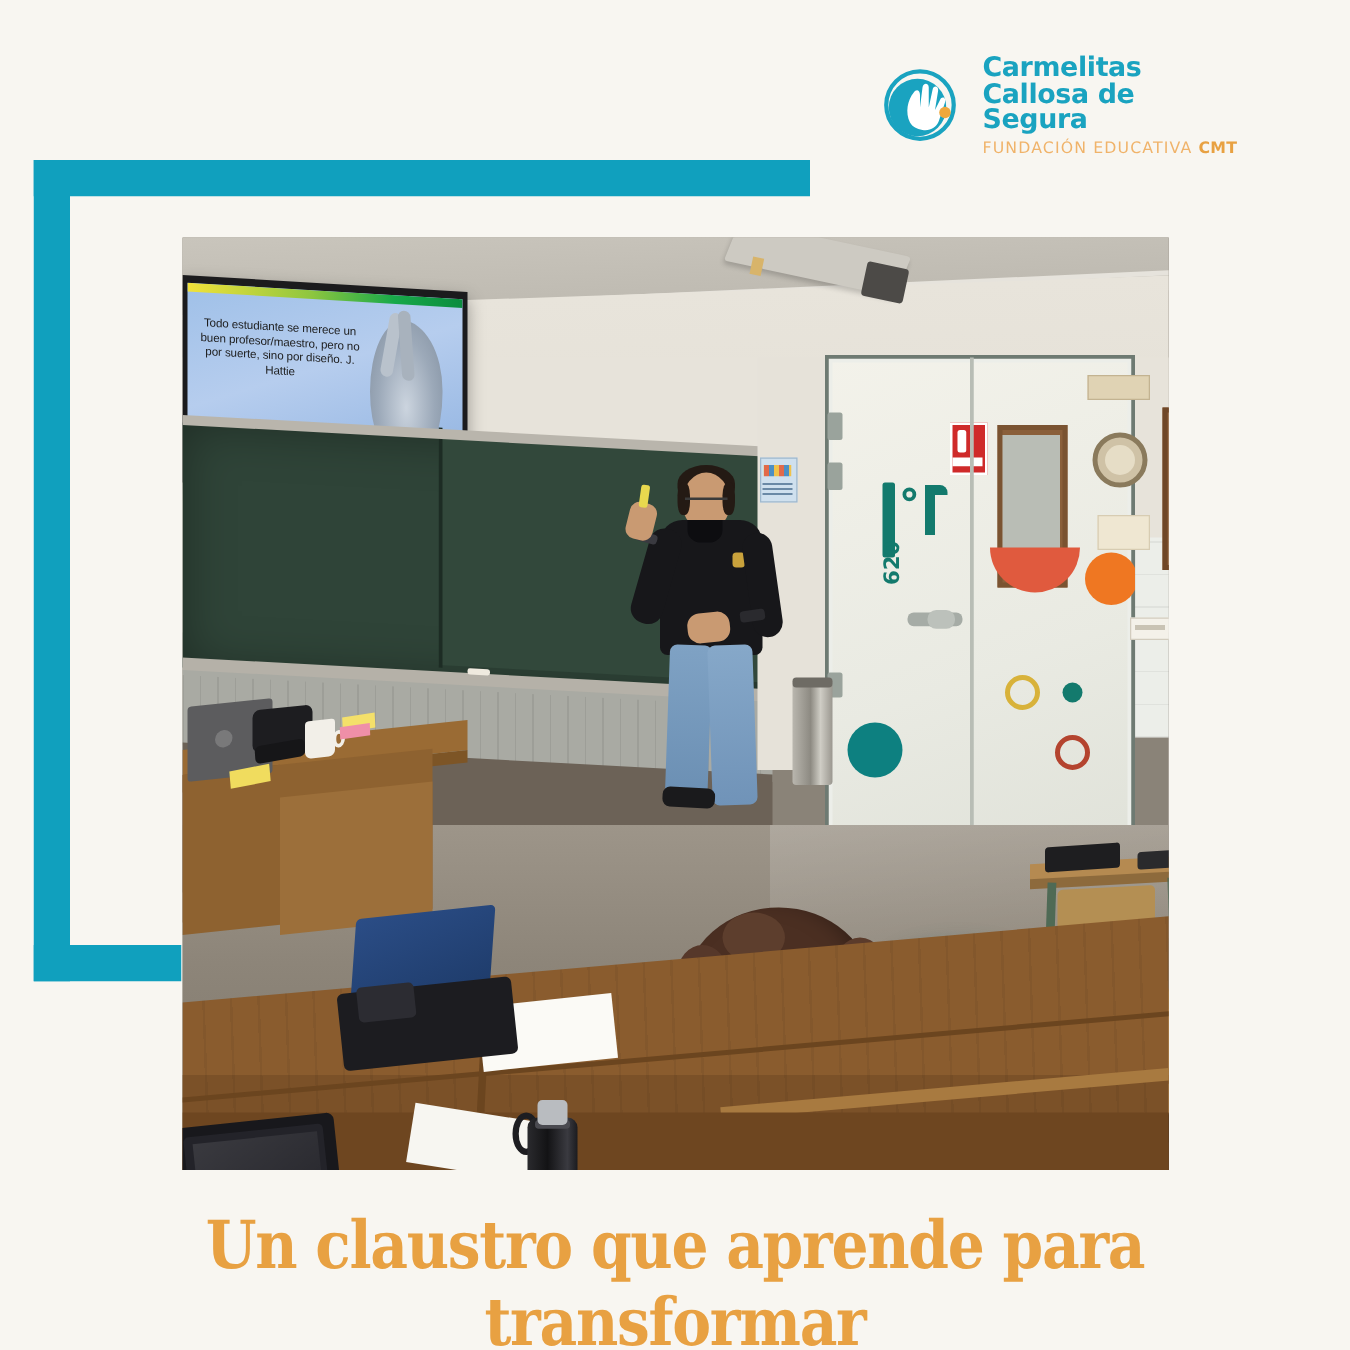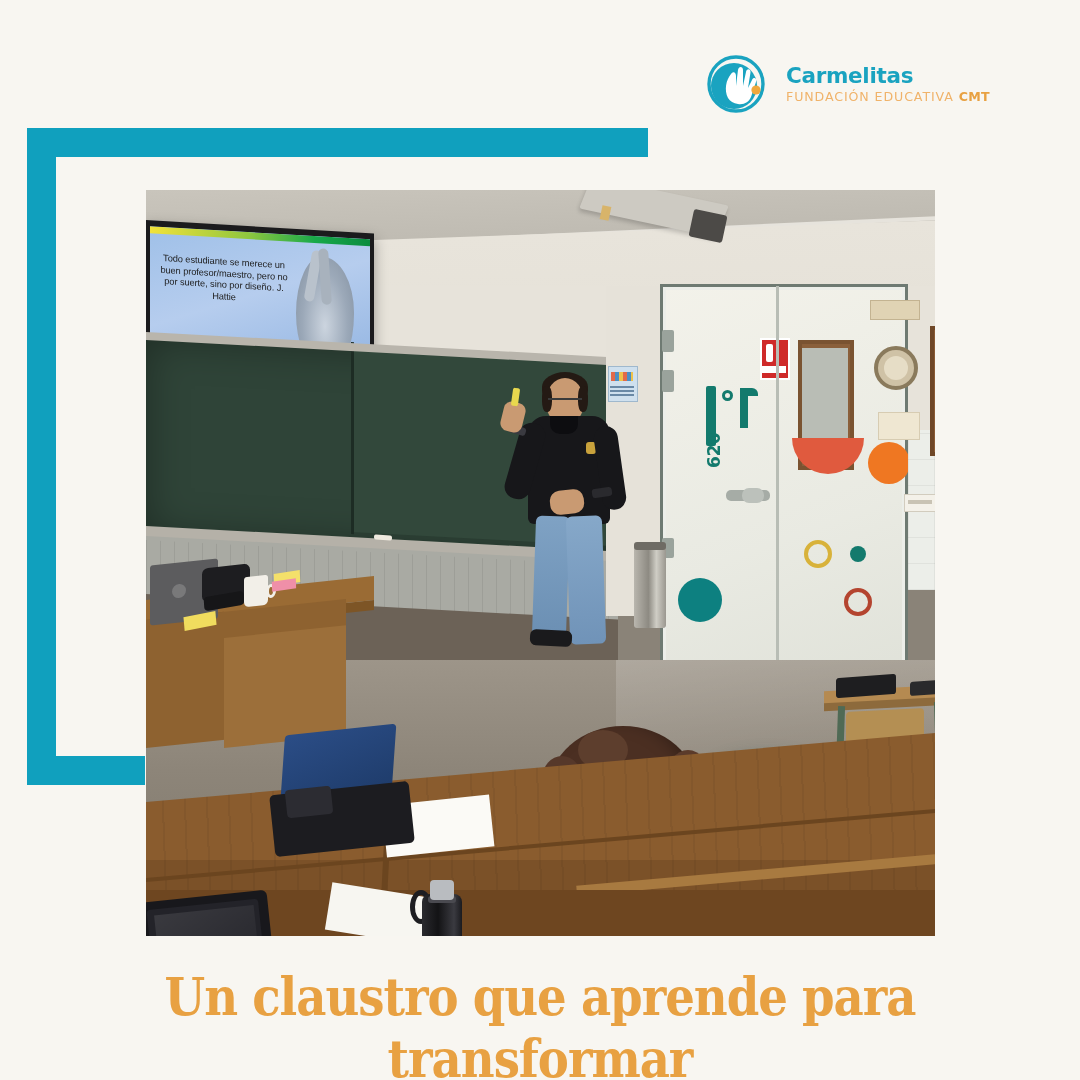--- a/index.html
+++ b/index.html
@@ -280,20 +280,21 @@
     <div class="logo-mark">
       <svg width="72" height="72" viewBox="0 0 72 72" aria-hidden="true">
         <circle cx="34" cy="36" r="27" fill="none" stroke="#1AA3C0" stroke-width="3.4"></circle>
         <circle cx="32" cy="38" r="23" fill="#1AA3C0"></circle>
         <path d="M26 50 C22 42 24 32 29 26 C31 23 34 24 34 28 L34 38 L36 22 C36.5 18 41 18 41 22 L41 38 L44 24 C44.5 20 49 20.5 48.5 24.5 L46 40 L50 32 C51.5 28.5 55 30 54 34 L49 49 C47 54 42 57 36 56 C31.5 55.2 28 53.5 26 50 Z" fill="#ffffff"></path>
         <circle cx="54" cy="42" r="4.6" fill="#EFA83C"></circle>
       </svg>
     </div>
     <div class="logo-text">
       <div class="logo-l1">Carmelitas</div>
+      <div class="logo-l2">Callosa de Segura</div>
       <div class="logo-l3"><span>FUNDACIÓN EDUCATIVA </span><b>CMT</b></div>
     </div>
   </div>
 
   <div class="frame-top"></div>
   <div class="frame-left"></div>
   <div class="frame-bottom"></div>
 
   <div class="photo">
 

